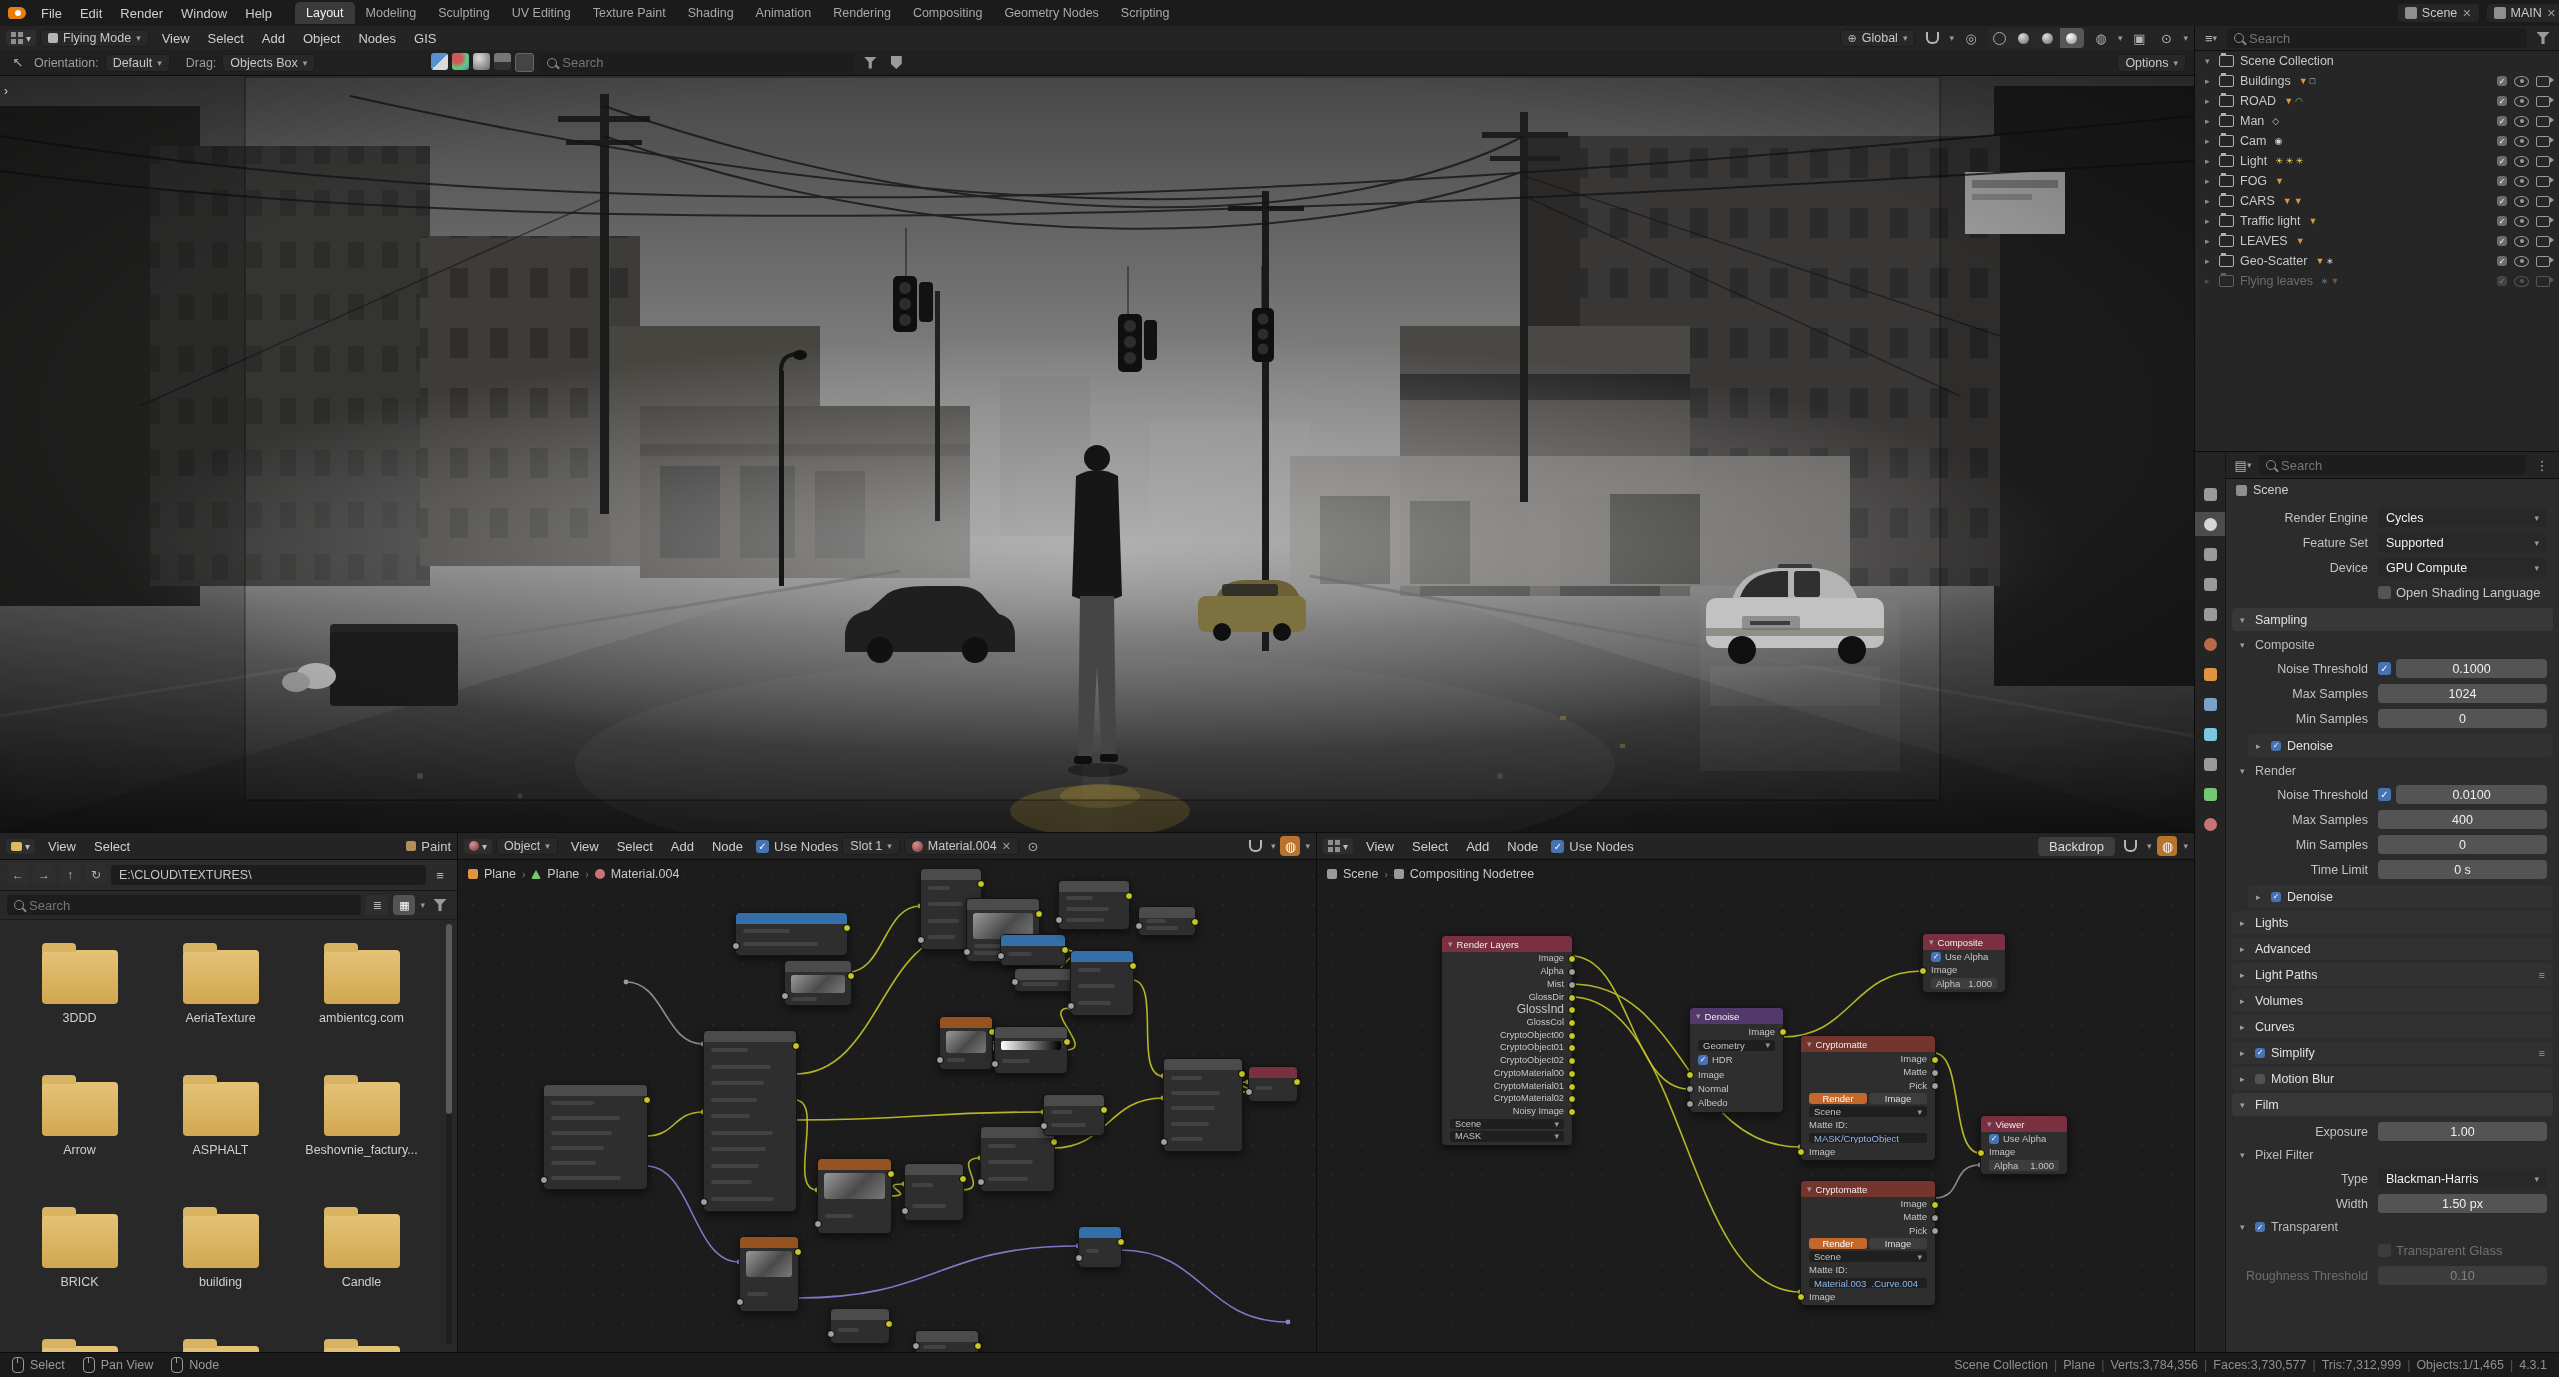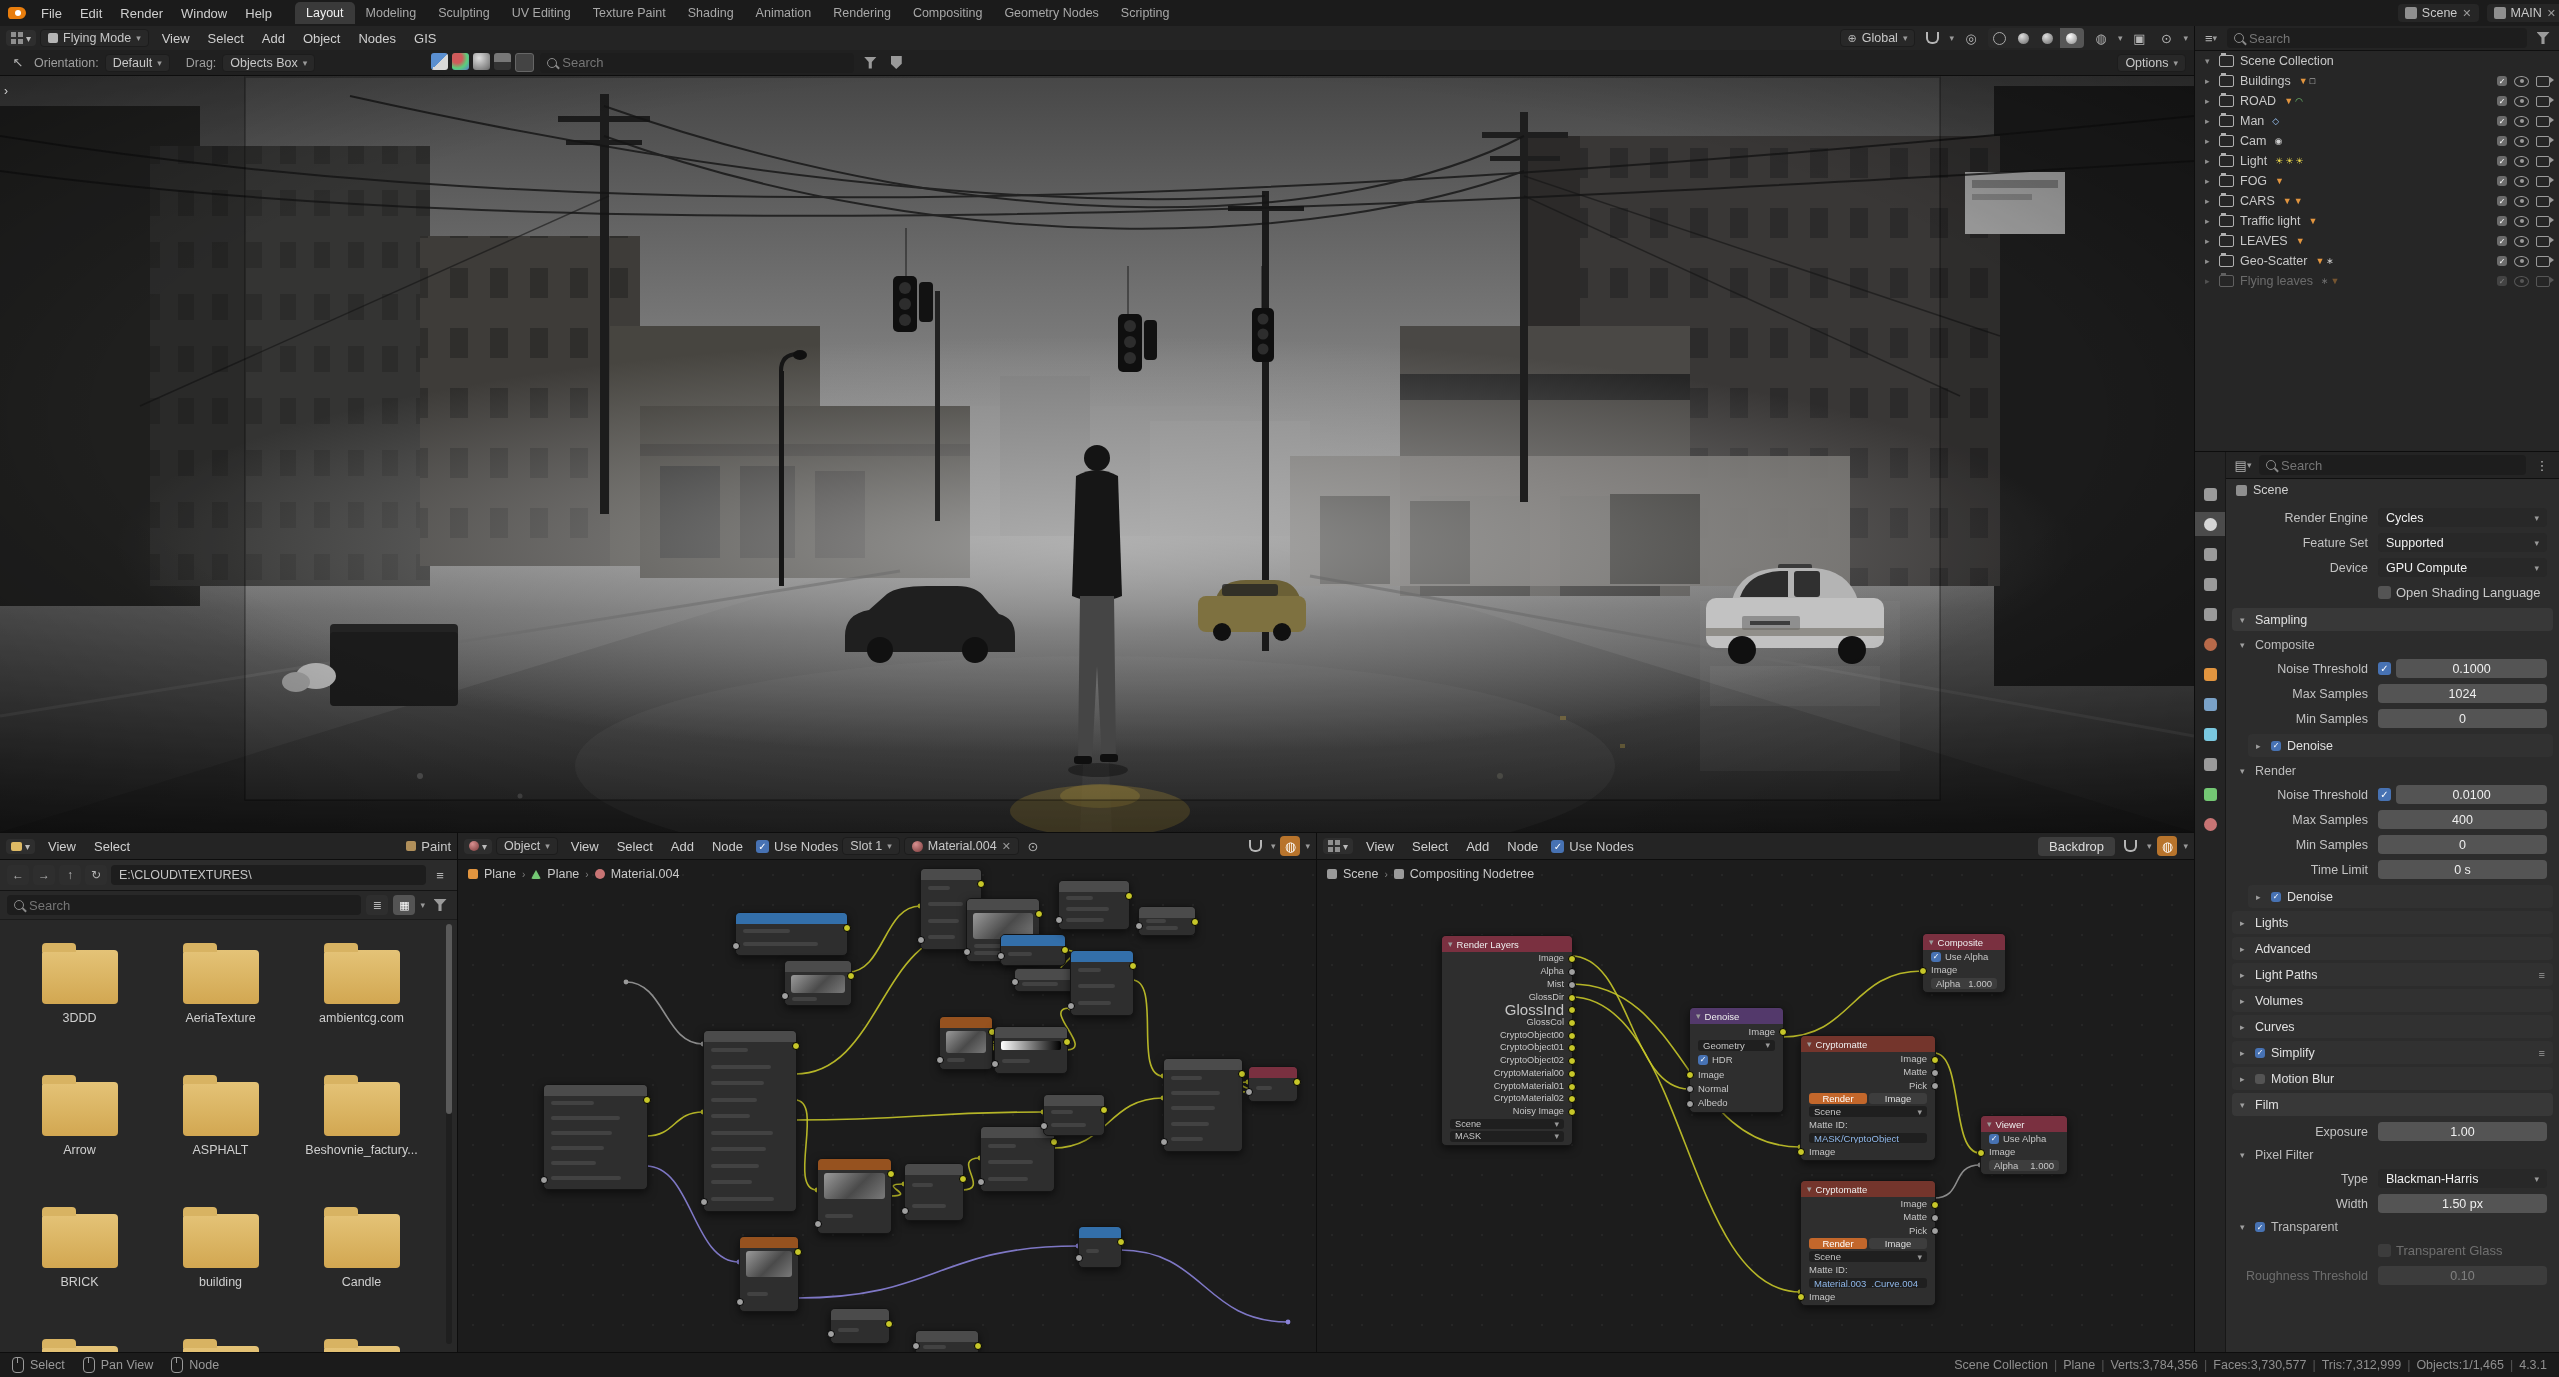--- a/index.html
+++ b/index.html
@@ -1399,21 +1399,21 @@
             <span class="dot r dg"></span>
           </div>
           <div class="nrow out" style="height: 12.7333px; font-size: 9.23333px;">
             <span>Mist</span>
             <span class="dot r dg"></span>
           </div>
           <div class="nrow out" style="height: 12.7333px; font-size: 9.23333px;">
             <span>GlossDir</span>
             <span class="dot r dy"></span>
           </div>
-          <div class="nrow out" style="height: 12.7333px; font-size: 15px;">
+          <div class="nrow out" style="height: 12.7333px; font-size: 12px;">
             <span>GlossInd</span>
             <span class="dot r dy"></span>
           </div>
           <div class="nrow out" style="height: 12.7333px; font-size: 9.23333px;">
             <span>GlossCol</span>
             <span class="dot r dy"></span>
           </div>
           <div class="nrow out" style="height: 12.7333px; font-size: 9.23333px;">
             <span>CryptoObject00</span>
             <span class="dot r dy"></span>

